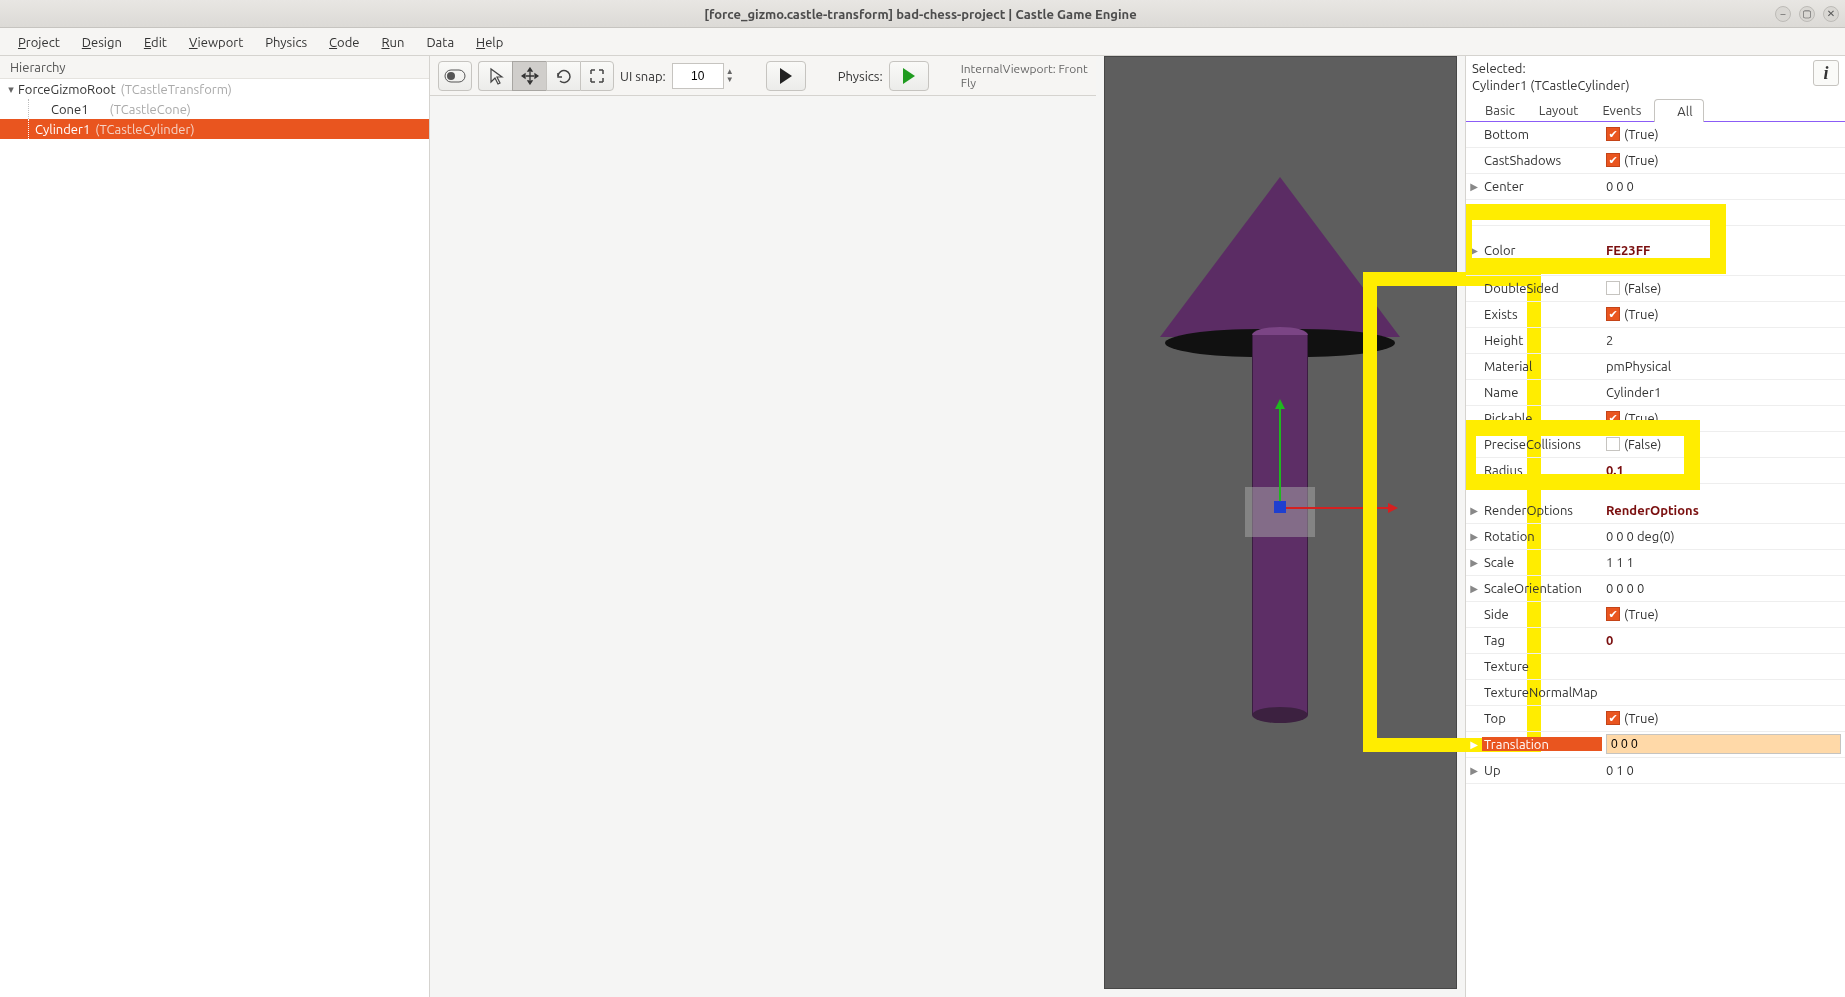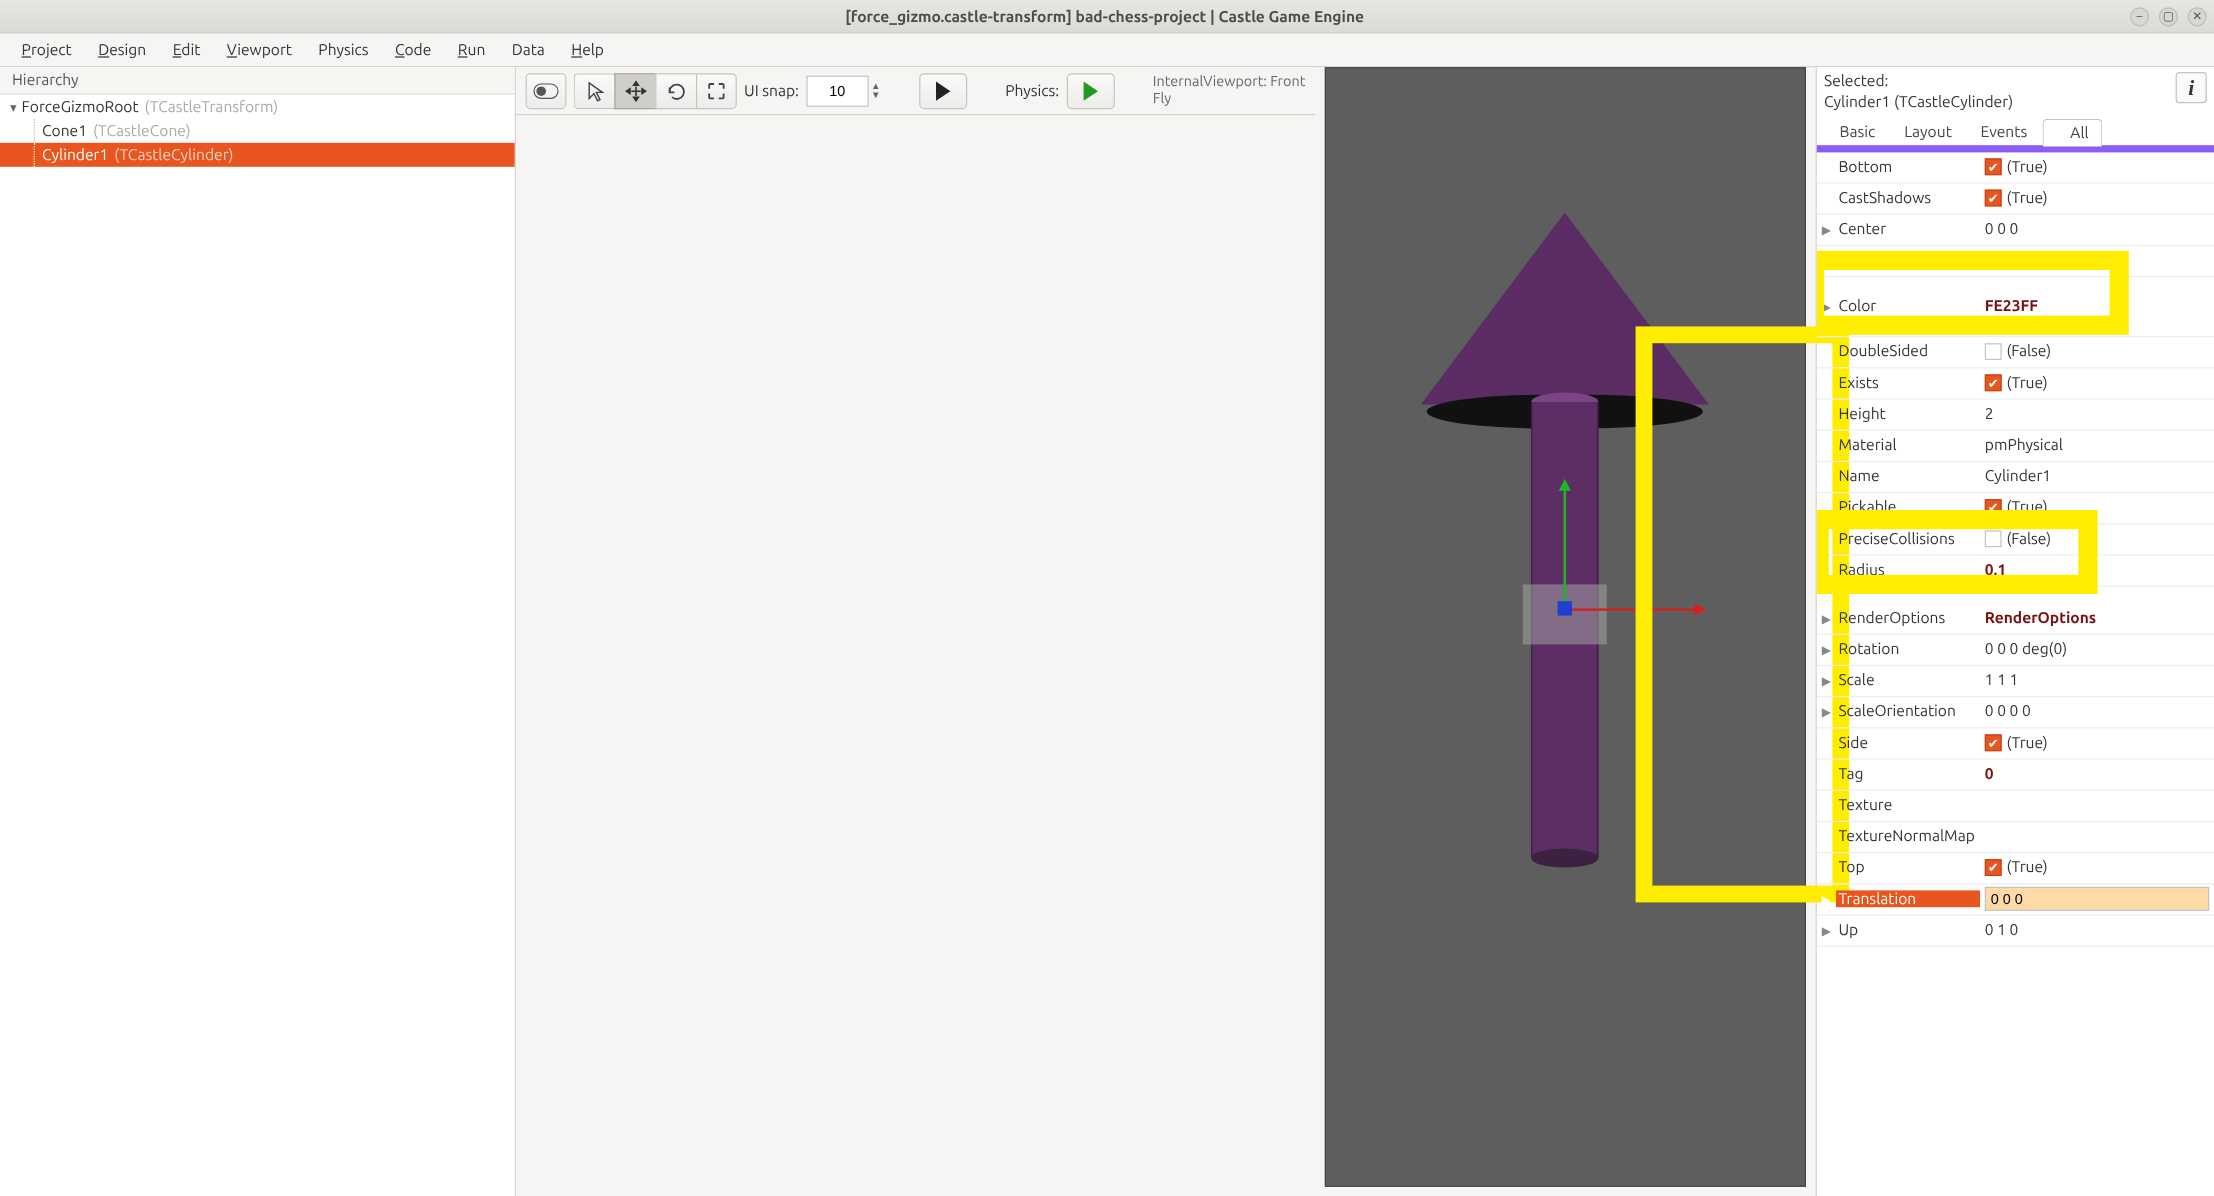--- a/index.html
+++ b/index.html
@@ -55,24 +55,24 @@
     .sel-overlay { position:absolute; left:50%; top:430px; transform:translateX(-50%); width:70px; height:50px; background:#aaa; opacity:0.5; }
     .origin-dot { position:absolute; left:50%; top:450px; transform:translate(-50%,-50%); width:12px; height:12px; background:#1f3fcf; }
     .axis-y { position:absolute; left:50%; top:350px; width:2px; height:100px; background:#1fb71f; transform:translateX(-50%);}
     .axis-y::after { content:""; position:absolute; top:-8px; left:-4px; border-left:5px solid transparent; border-right:5px solid transparent; border-bottom:10px solid #1fb71f;}
     .axis-x { position:absolute; left:50%; top:450px; height:2px; width:110px; background:#d52020; }
     .axis-x::after { content:""; position:absolute; right:-8px; top:-4px; border-top:5px solid transparent; border-bottom:5px solid transparent; border-left:10px solid #d52020;}
 
     .yellow-box { position:absolute; border:14px solid #ffed00; }
     .yb1 { left:258px; top:215px; width:178px; height:480px; }
 
-    .inspector { width:332px; border-left:1px solid #d5d3cf; display:flex; flex-direction:column; background:#fff; }
+    .inspector { width:380px; border-left:1px solid #d5d3cf; display:flex; flex-direction:column; background:#fff; }
     .insp-header { display:flex; justify-content:space-between; align-items:flex-start; padding:4px 6px; }
     .insp-header .txt { font-size:13px; color:#333; line-height:1.3;}
-    .tabs { display:flex; border-bottom:6px solid #8b5cf6; padding:0 8px; gap:2px;align-items:center; }
+    .tabs { display:flex; border-bottom:1px solid #8b5cf6; padding:0 8px; gap:2px;align-items:center; }
     .tab { padding:4px 10px; border:1px solid transparent; border-bottom:none; cursor:pointer; color:#444; }
     .tab.active { border-color:#c6c4c0; background:#fff; border-radius:4px 4px 0 0; position:relative; top:1px;padding-left:22px; }
 
     .props { flex:1; overflow:auto; position:relative; }
     .prop-row { display:flex; align-items:center; height:26px; border-bottom:1px solid #eee; }
     .prop-row .expander { width:16px; text-align:center; color:#888; font-size:10px; }
     .prop-row .pname { width:120px; padding-left:2px; color:#333; white-space:nowrap; overflow:hidden; text-overflow:ellipsis;}
     .prop-row .pval { flex:1; padding:0 4px; display:flex; align-items:center; gap:4px; }
     .prop-row .pval.bold { font-weight:bold; color:#7a0f0f; }
     .prop-row.selected .pname { background:#e9551f; color:#fff; }
@@ -118,21 +118,21 @@
 <div class="main-row">
 
   <div class="hierarchy">
     <div class="panel-header">Hierarchy</div>
     <div class="tree">
       <div class="tree-row">
         <span class="twisty">▾</span>
         <span class="label">ForceGizmoRoot</span>
         <span class="type">&nbsp;<span>(TCastleTransform)</span></span>
       </div>
-      <div class="tree-row" style="padding-left:18px;">
+      <div class="tree-row" style="padding-left:18px;gap:16px;">
         <span class="tree-vline"></span>
         <span class="label">Cone1</span>
         <span class="type">&nbsp;<span>(TCastleCone)</span></span>
       </div>
       <div class="tree-row selected" style="padding-left:18px;">
         <span class="tree-vline" style="border-color:#fff;"></span>
         <span class="label">Cylinder1</span>
         <span class="type">&nbsp;<span>(TCastleCylinder)</span></span>
       </div>
     </div>

